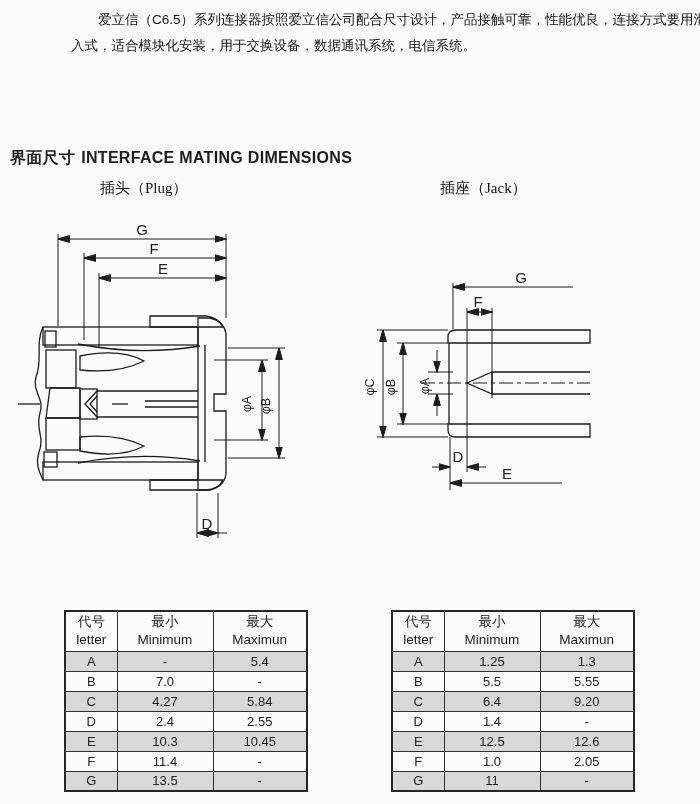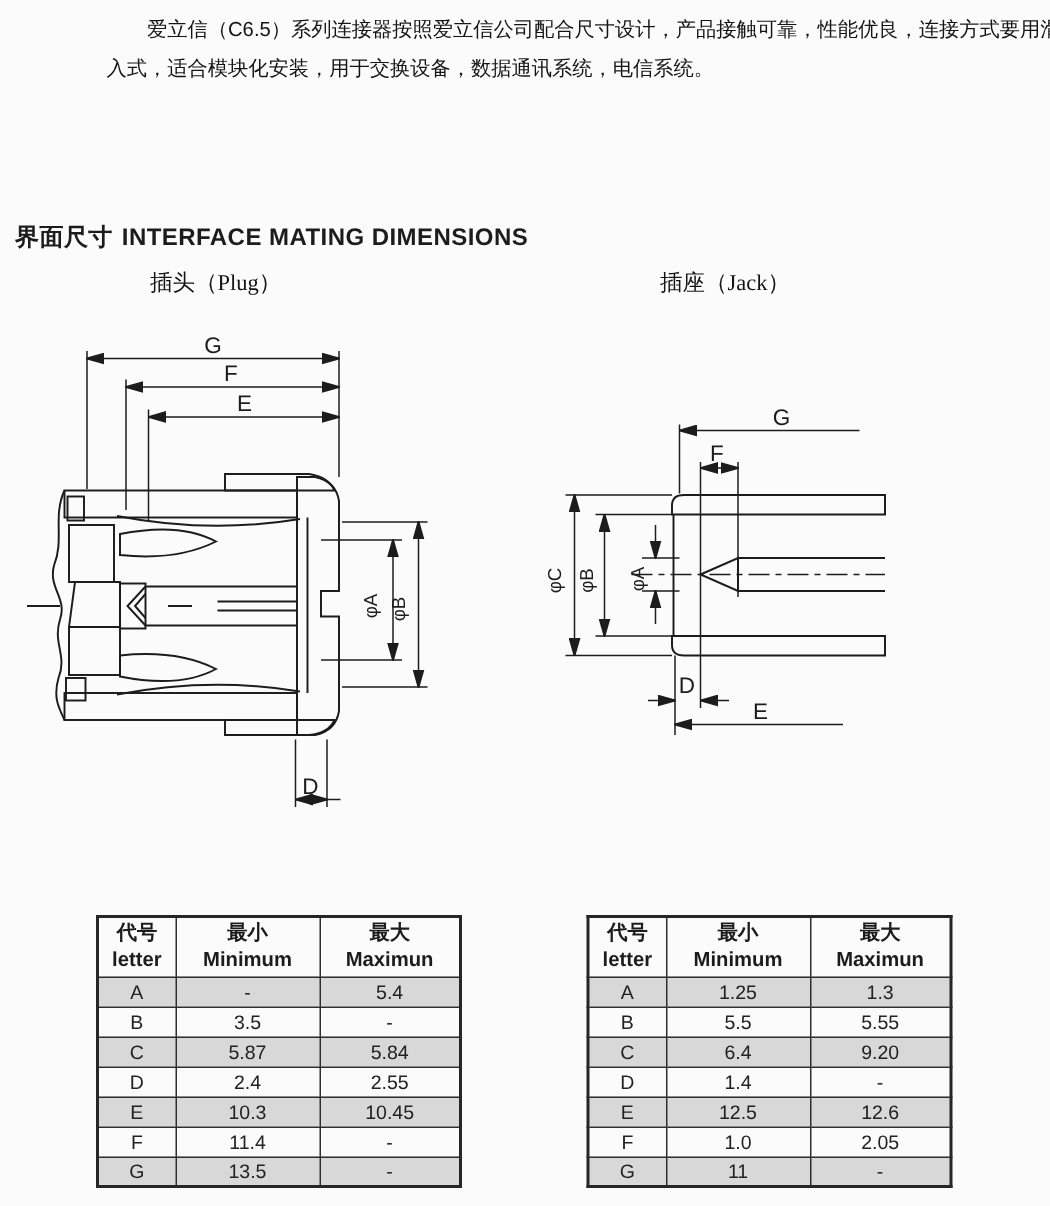--- a/index.html
+++ b/index.html
@@ -29,21 +29,21 @@
   .body-ln { stroke-width:1.3; fill:none; }
   .dim-ln  { stroke-width:1; fill:none; }
   .dim-txt { font-size:15px; fill:#1c1c1c; text-anchor:middle; }
   .phi-txt { font-size:12.5px; fill:#1c1c1c; text-anchor:middle; }
   .dim-table {
     position:absolute; border-collapse:collapse;
     border:2px solid #262626; background:transparent;
     font-size:13px; text-align:center; table-layout:fixed;
   }
   .dim-table th, .dim-table td { border:1px solid #2e2e2e; padding:0; }
-  .dim-table th { font-weight:bold; height:40px; line-height:18px; font-size:13.5px; }
+  .dim-table th { font-weight:normal; height:40px; line-height:18px; font-size:13.5px; }
   .dim-table td { height:20px; font-size:13px; color:#222; }
   .dim-table tr.shaded td { background:#d8d8d8; }
   .col-letter { width:52px; }
   .col-min { width:96px; }
   .col-max { width:94px; }
   .plug-table { left:64px; top:610px; width:242px; }
   .jack-table { left:391px; top:610px; width:240px; }
 </style>
 </head>
 <body>
@@ -206,26 +206,26 @@
     </tr>
   </thead>
   <tbody>
     <tr class="shaded">
         <td>A</td>
         <td>-</td>
         <td>5.4</td>
       </tr>
     <tr>
         <td>B</td>
-        <td>3.5</td>
+        <td>7.0</td>
         <td>-</td>
       </tr>
     <tr class="shaded">
         <td>C</td>
-        <td>5.87</td>
+        <td>4.27</td>
         <td>5.84</td>
       </tr>
     <tr>
         <td>D</td>
         <td>2.4</td>
         <td>2.55</td>
       </tr>
     <tr class="shaded">
         <td>E</td>
         <td>10.3</td>

